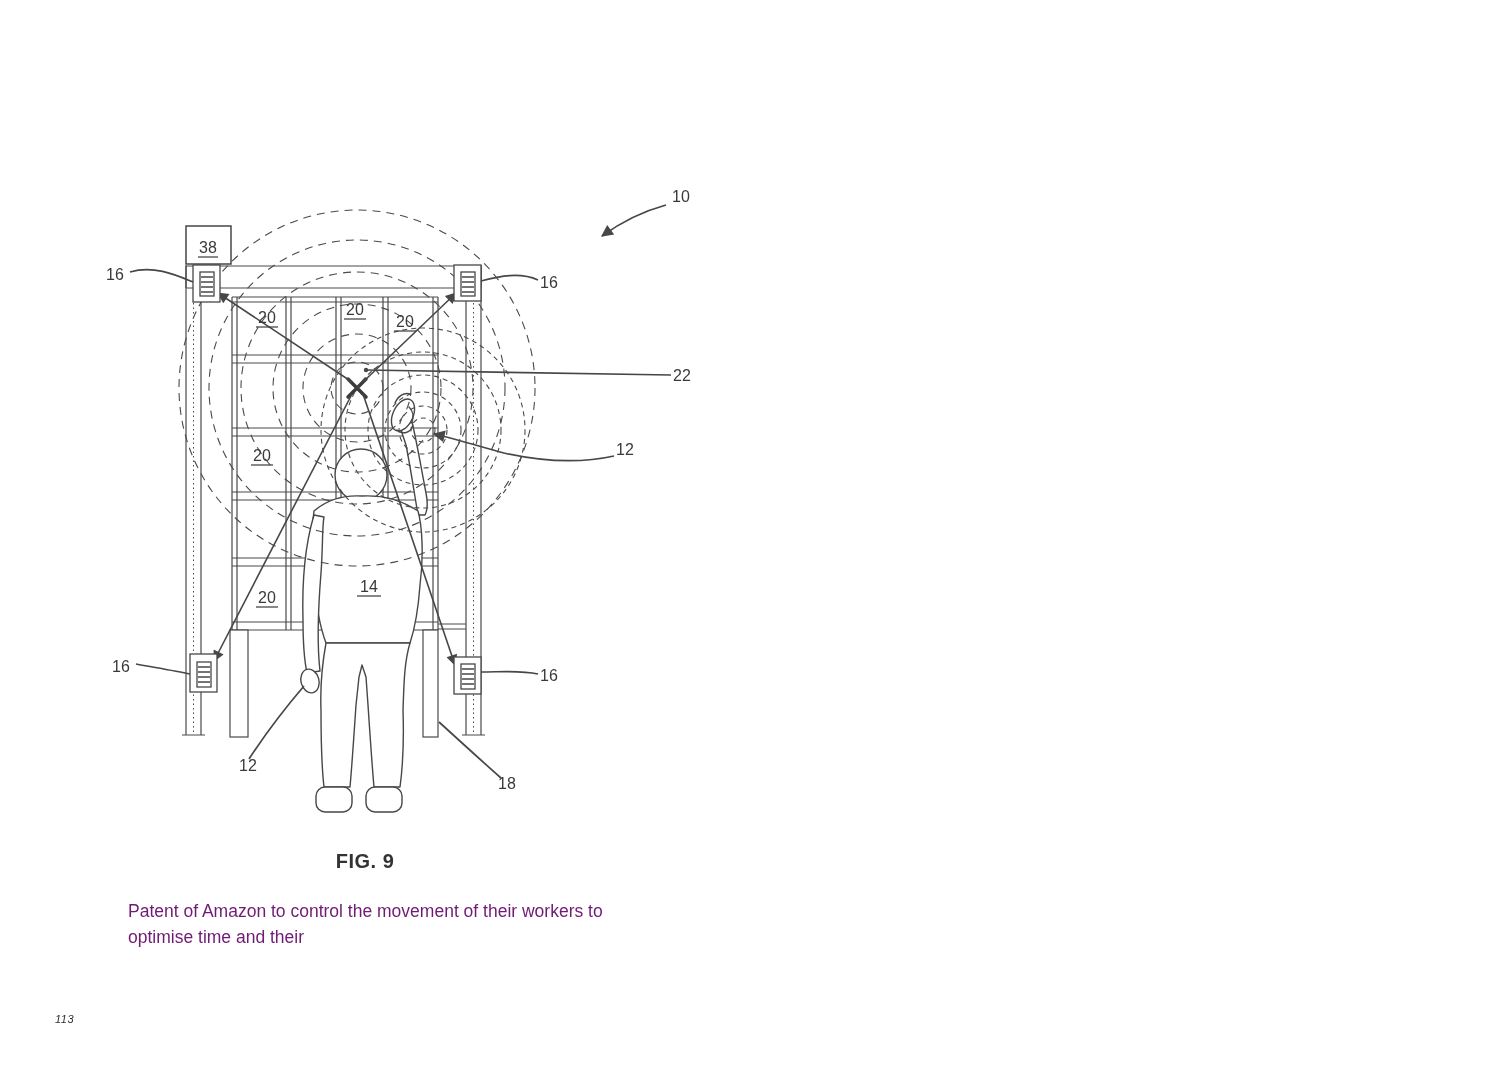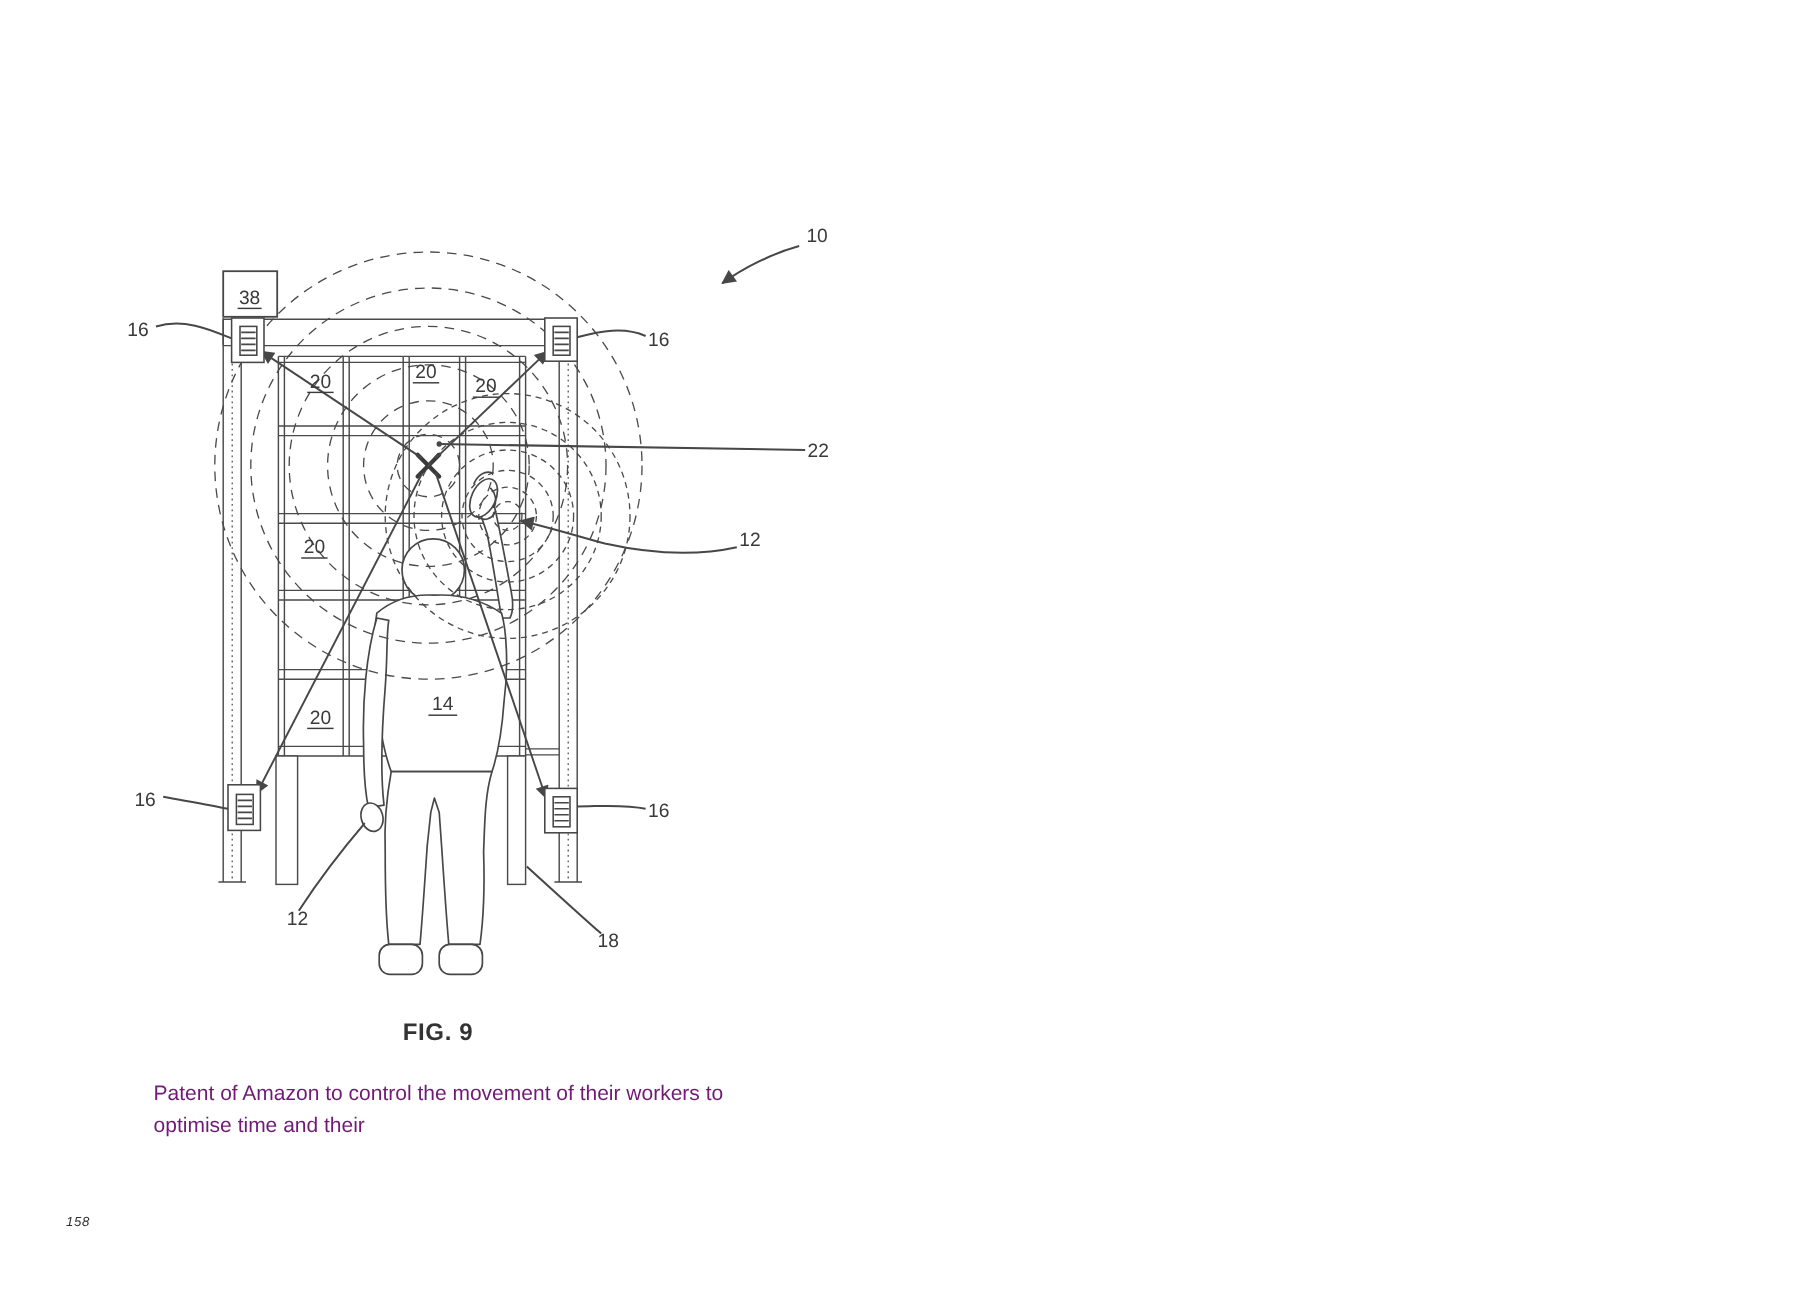--- a/index.html
+++ b/index.html
@@ -179,20 +179,20 @@
     </g>
   </svg>
 
   <div class="fig-title">FIG. 9</div>
 
   <div class="caption">
     <div>Patent of Amazon to control the movement of their workers to</div>
     <div>optimise time and their</div>
   </div>
 
-  <div class="pagenum" id="pagenum-left">158</div>
+  <div class="pagenum" id="pagenum-left">113</div>
 </div>
 
 <div class="page" id="right-page">
   
   
   
 </div>
 
 </body></html>

